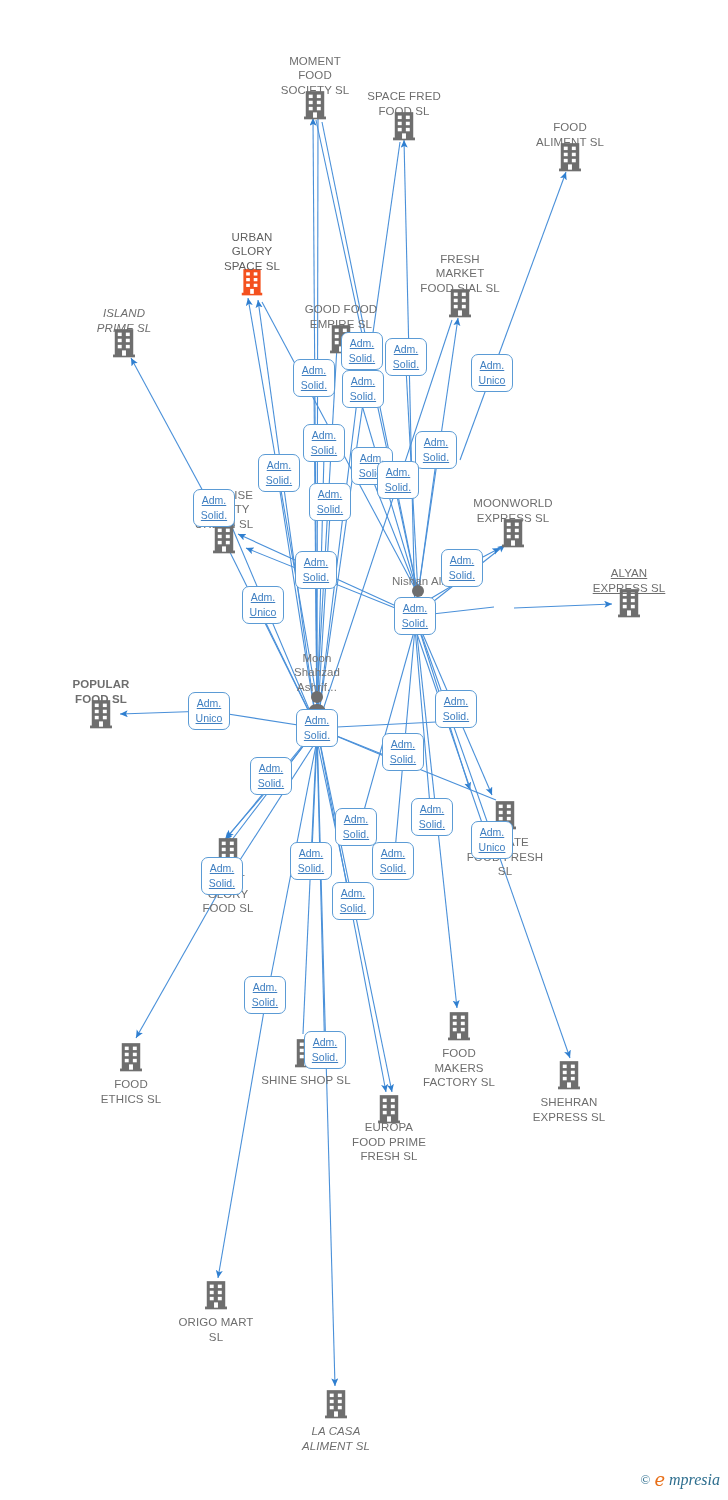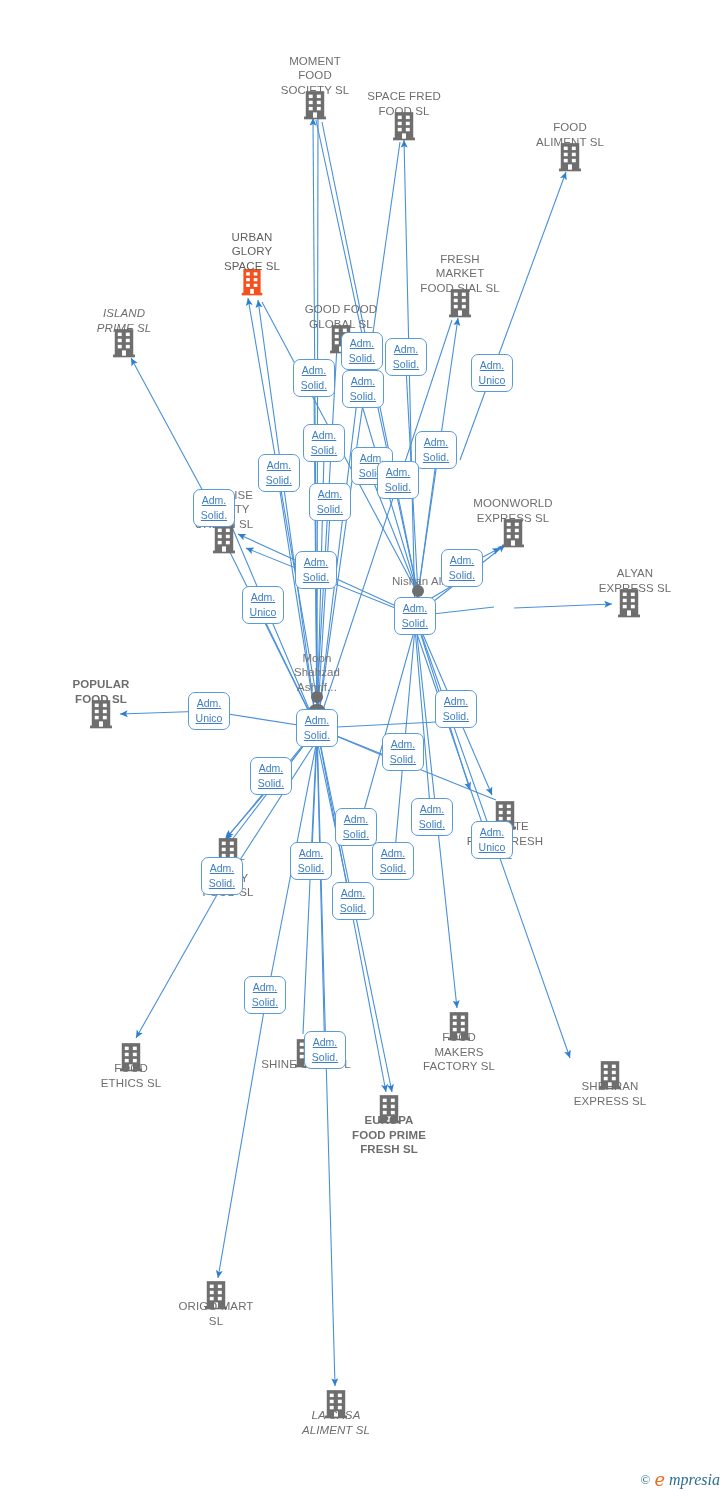--- a/index.html
+++ b/index.html
@@ -2,21 +2,21 @@
 <html><head>
 <meta charset="utf-8">
 <title>Company Relationship Graph</title>
 <style>
   html,body{margin:0;padding:0;background:#ffffff;}
   body{font-family:"Liberation Sans",sans-serif;}
   #stage{position:relative;width:728px;height:1500px;background:#fff;overflow:hidden;}
   #edges{position:absolute;left:0;top:0;width:728px;height:1500px;}
   .node{position:absolute;transform:translate(-50%,-50%);text-align:center;width:120px;}
   .node .label{font-size:11.5px;line-height:14.5px;color:#757575;letter-spacing:.1px;white-space:pre-line;}
-  .node.company .label{color:#6e6e6e;}
+  .node.company .label{color:#6e6e6e;margin-top:16px;}
   .node.focus .label{color:#5f5f5f;font-weight:400;}
   .icon-wrap{display:flex;justify-content:center;align-items:flex-end;height:34px;}
   .bld{display:block;}
   .person{display:block;}
   .badge{position:absolute;transform:translate(-50%,-50%);
          background:#fff;border:1.4px solid #5b9bd5;border-radius:7px;
          color:#3f7fc1;font-size:10.5px;line-height:15px;text-align:center;
          padding:3px 4px;width:42px;box-sizing:border-box;}
   .badge span{display:block;white-space:nowrap;text-decoration:underline;}
   .wm{position:absolute;right:8px;bottom:10px;font-size:15px;color:#2f6f8f;
@@ -200,21 +200,21 @@
             <rect x="6.6" y="4" width="3.4" height="3" fill="#fff"></rect>
             <rect x="13.6" y="4" width="3.4" height="3" fill="#fff"></rect>
             <rect x="6.6" y="9.3" width="3.4" height="3" fill="#fff"></rect>
             <rect x="13.6" y="9.3" width="3.4" height="3" fill="#fff"></rect>
             <rect x="6.6" y="14.6" width="3.4" height="3" fill="#fff"></rect>
             <rect x="13.6" y="14.6" width="3.4" height="3" fill="#fff"></rect>
             <rect x="10.3" y="19.4" width="3.4" height="4.6" fill="#fff"></rect>
           </svg>
         </div>
         <div class="label" style="position: absolute; left: 0px; width: 120px; bottom: 23px;">GOOD FOOD
-GLOBAL  SL</div>
+EMPIRE  SL</div>
       </div>
       <div class="node company" style="left: 460px; top: 301px; height: 34px;">
         <div class="icon-wrap">
           <svg class="bld" width="28" height="30" viewBox="0 0 24 26">
             <rect x="4" y="1" width="16" height="23" fill="#6e6e6e"></rect>
             <rect x="2.5" y="23" width="19" height="2.4" fill="#6e6e6e"></rect>
             <rect x="6.6" y="4" width="3.4" height="3" fill="#fff"></rect>
             <rect x="13.6" y="4" width="3.4" height="3" fill="#fff"></rect>
             <rect x="6.6" y="9.3" width="3.4" height="3" fill="#fff"></rect>
             <rect x="13.6" y="9.3" width="3.4" height="3" fill="#fff"></rect>
@@ -269,21 +269,21 @@
             <rect x="2.5" y="23" width="19" height="2.4" fill="#6e6e6e"></rect>
             <rect x="6.6" y="4" width="3.4" height="3" fill="#fff"></rect>
             <rect x="13.6" y="4" width="3.4" height="3" fill="#fff"></rect>
             <rect x="6.6" y="9.3" width="3.4" height="3" fill="#fff"></rect>
             <rect x="13.6" y="9.3" width="3.4" height="3" fill="#fff"></rect>
             <rect x="6.6" y="14.6" width="3.4" height="3" fill="#fff"></rect>
             <rect x="13.6" y="14.6" width="3.4" height="3" fill="#fff"></rect>
             <rect x="10.3" y="19.4" width="3.4" height="4.6" fill="#fff"></rect>
           </svg>
         </div>
-        <div class="label" style="position: absolute; left: 6px; width: 120px; bottom: 23px;">ALYAN
+        <div class="label" style="position: absolute; left: 0px; width: 120px; bottom: 23px; text-decoration: underline;">ALYAN
 EXPRESS  SL</div>
       </div>
       <div class="node person" style="left: 418px; top: 594px; height: 34px;">
         <div class="icon-wrap">
           <svg class="person" width="24" height="28" viewBox="0 0 24 28">
             <circle cx="12" cy="8" r="6" fill="#6e6e6e"></circle>
             <path d="M12 15c-6 0-9 4-9 9v4h18v-4c0-5-3-9-9-9z" fill="#6e6e6e"></path>
           </svg>
         </div>
         <div class="label" style="position: absolute; left: 0px; width: 120px; bottom: 23px;">Nishan Ali</div>
@@ -396,21 +396,21 @@
             <rect x="13.6" y="9.3" width="3.4" height="3" fill="#fff"></rect>
             <rect x="6.6" y="14.6" width="3.4" height="3" fill="#fff"></rect>
             <rect x="13.6" y="14.6" width="3.4" height="3" fill="#fff"></rect>
             <rect x="10.3" y="19.4" width="3.4" height="4.6" fill="#fff"></rect>
           </svg>
         </div>
         <div class="label" style="position: absolute; left: 0px; width: 120px; top: 23px;">FOOD
 MAKERS
 FACTORY  SL</div>
       </div>
-      <div class="node company" style="left: 610px; top: 1073px; height: 34px;">
+      <div class="node company" style="left: 569px; top: 1073px; height: 34px;">
         <div class="icon-wrap">
           <svg class="bld" width="28" height="30" viewBox="0 0 24 26">
             <rect x="4" y="1" width="16" height="23" fill="#6e6e6e"></rect>
             <rect x="2.5" y="23" width="19" height="2.4" fill="#6e6e6e"></rect>
             <rect x="6.6" y="4" width="3.4" height="3" fill="#fff"></rect>
             <rect x="13.6" y="4" width="3.4" height="3" fill="#fff"></rect>
             <rect x="6.6" y="9.3" width="3.4" height="3" fill="#fff"></rect>
             <rect x="13.6" y="9.3" width="3.4" height="3" fill="#fff"></rect>
             <rect x="6.6" y="14.6" width="3.4" height="3" fill="#fff"></rect>
             <rect x="13.6" y="14.6" width="3.4" height="3" fill="#fff"></rect>
@@ -427,21 +427,21 @@
             <rect x="2.5" y="23" width="19" height="2.4" fill="#6e6e6e"></rect>
             <rect x="6.6" y="4" width="3.4" height="3" fill="#fff"></rect>
             <rect x="13.6" y="4" width="3.4" height="3" fill="#fff"></rect>
             <rect x="6.6" y="9.3" width="3.4" height="3" fill="#fff"></rect>
             <rect x="13.6" y="9.3" width="3.4" height="3" fill="#fff"></rect>
             <rect x="6.6" y="14.6" width="3.4" height="3" fill="#fff"></rect>
             <rect x="13.6" y="14.6" width="3.4" height="3" fill="#fff"></rect>
             <rect x="10.3" y="19.4" width="3.4" height="4.6" fill="#fff"></rect>
           </svg>
         </div>
-        <div class="label" style="position: absolute; left: 0px; width: 120px; top: 23px; font-weight: bold;">EUROPA
+        <div class="label" style="position: absolute; left: 0px; width: 120px; top: 14px;">EUROPA
 FOOD PRIME
 FRESH  SL</div>
       </div>
       <div class="node company" style="left: 216px; top: 1293px; height: 34px;">
         <div class="icon-wrap">
           <svg class="bld" width="28" height="30" viewBox="0 0 24 26">
             <rect x="4" y="1" width="16" height="23" fill="#6e6e6e"></rect>
             <rect x="2.5" y="23" width="19" height="2.4" fill="#6e6e6e"></rect>
             <rect x="6.6" y="4" width="3.4" height="3" fill="#fff"></rect>
             <rect x="13.6" y="4" width="3.4" height="3" fill="#fff"></rect>

